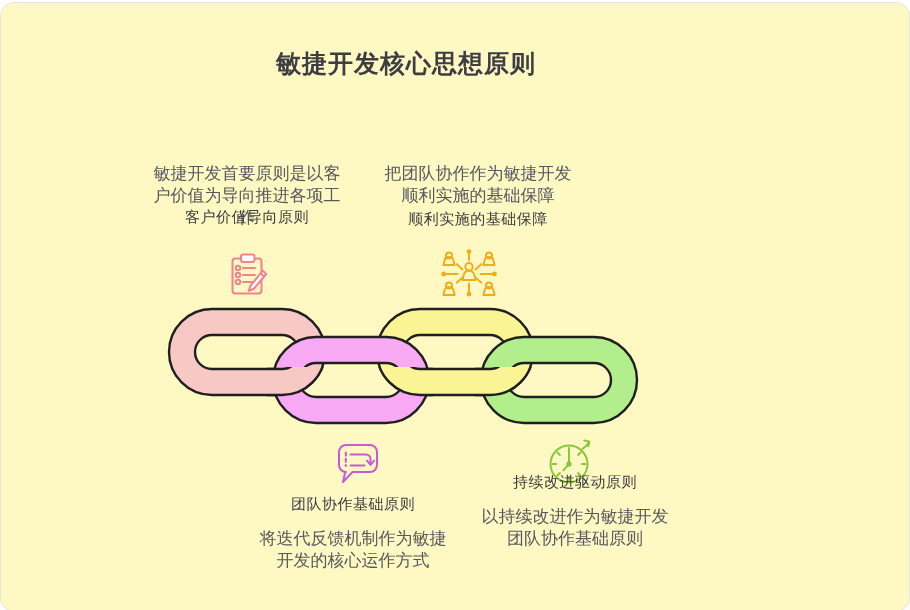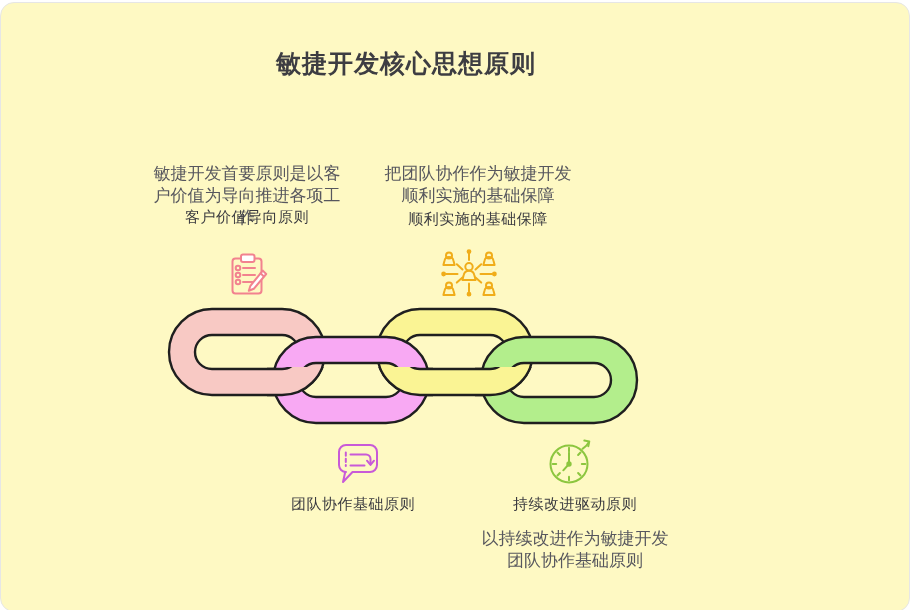--- a/index.html
+++ b/index.html
@@ -22,21 +22,21 @@
   .ptitle{
     font-size:15px;line-height:22px;font-weight:normal;color:#3b3b40;
     position:relative;letter-spacing:0.5px;
   }
   .pblock.top1 .ptitle{margin-top:-22px;}
   .pblock.top2 .ptitle{margin-top:2px;}
   .pblock.bottom .desc{margin-top:12px;}
   .b1{left:135px;top:159px;}
   .b2{left:366px;top:159px;}
   .b3{left:241px;top:490px;}
-  .b4{left:463px;top:490px;}
+  .b4{left:463px;top:468px;}
   svg{display:block;overflow:visible;}
   .chain path{fill-rule:evenodd;stroke-width:2.4;stroke-linejoin:round;}
   .icon{stroke-width:2;fill:none;stroke-linecap:round;stroke-linejoin:round;}
 </style>
 </head>
 <body>
 
 <div class="card">
 
   <div class="abs main-title">敏捷开发核心思想原则</div>
@@ -145,20 +145,22 @@
       <line x1="22" y1="28" x2="22" y2="16.5"></line>
       <line x1="22" y1="28" x2="16.3" y2="34.3"></line>
       <circle cx="22" cy="28" r="1.7" fill="#8cc63f"></circle>
       <path d="M35.5 12.8 Q40 10 42 6"></path>
       <path d="M37.3 4.6 L42.3 5.4 L41.3 10.2"></path>
     </g>
   </svg>
 
   <div class="abs pblock bottom b3">
     <div class="ptitle">团队协作基础原则</div>
+    <div class="desc">将迭代反馈机制作为敏捷
+开发的核心运作方式</div>
   </div>
 
   <div class="abs pblock bottom b4">
     <div class="ptitle">持续改进驱动原则</div>
     <div class="desc">以持续改进作为敏捷开发
 团队协作基础原则</div>
   </div>
 
 </div>
 

